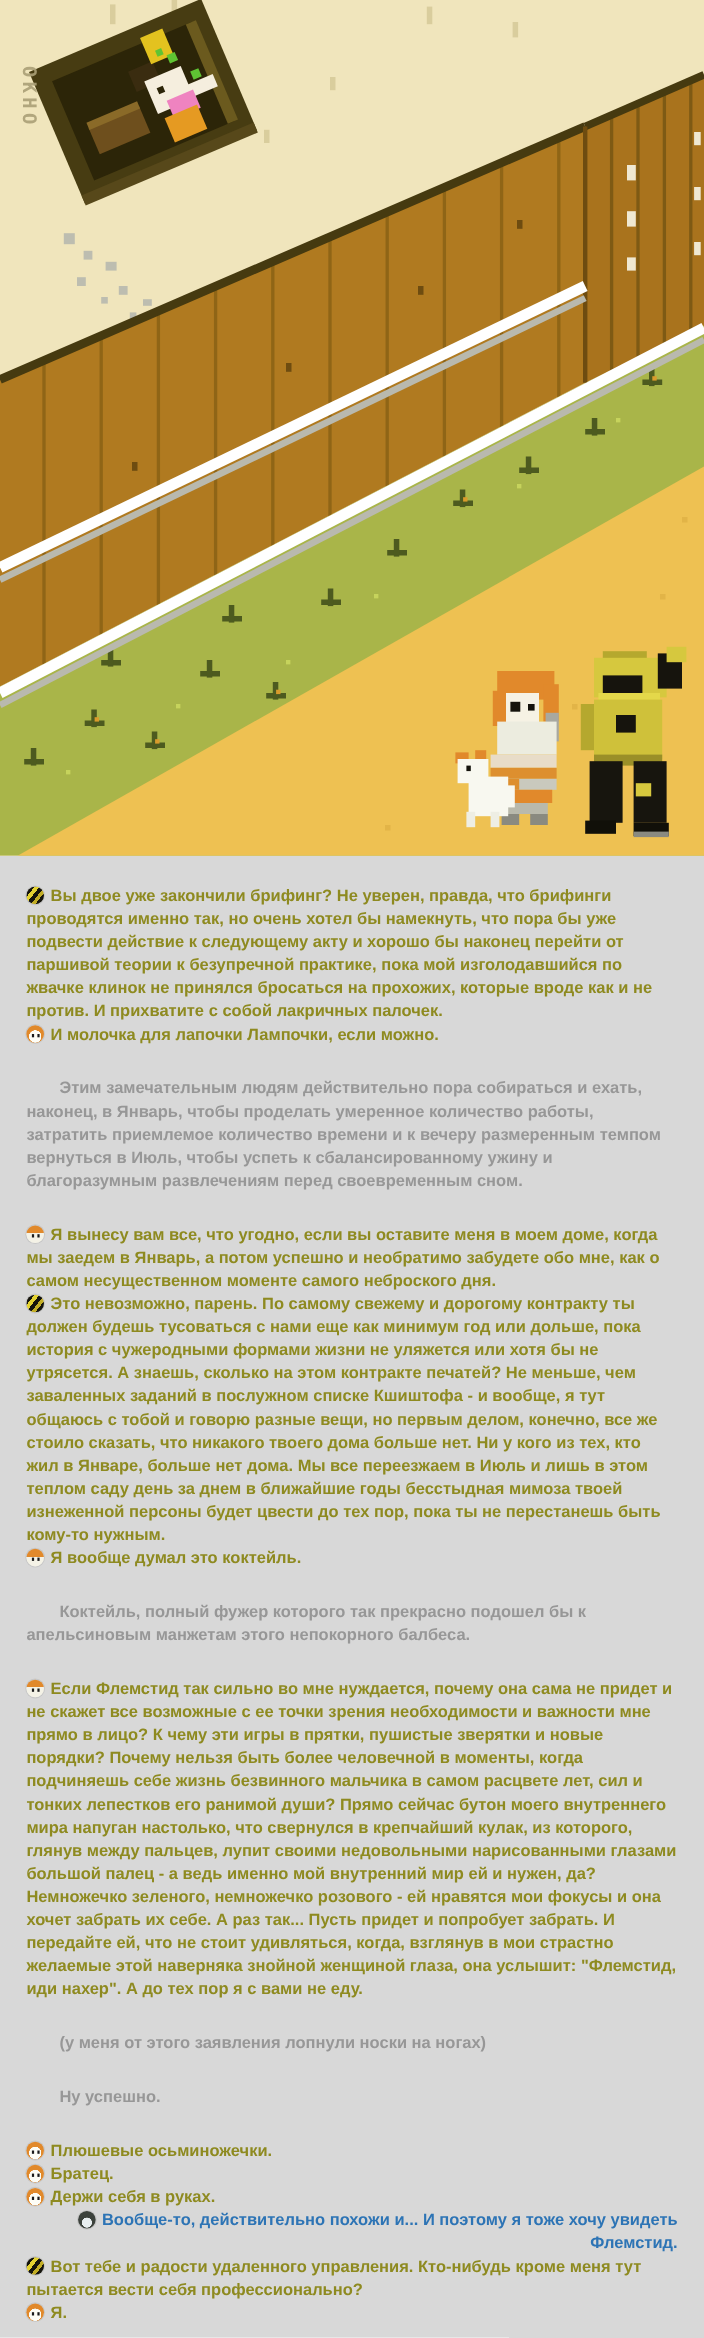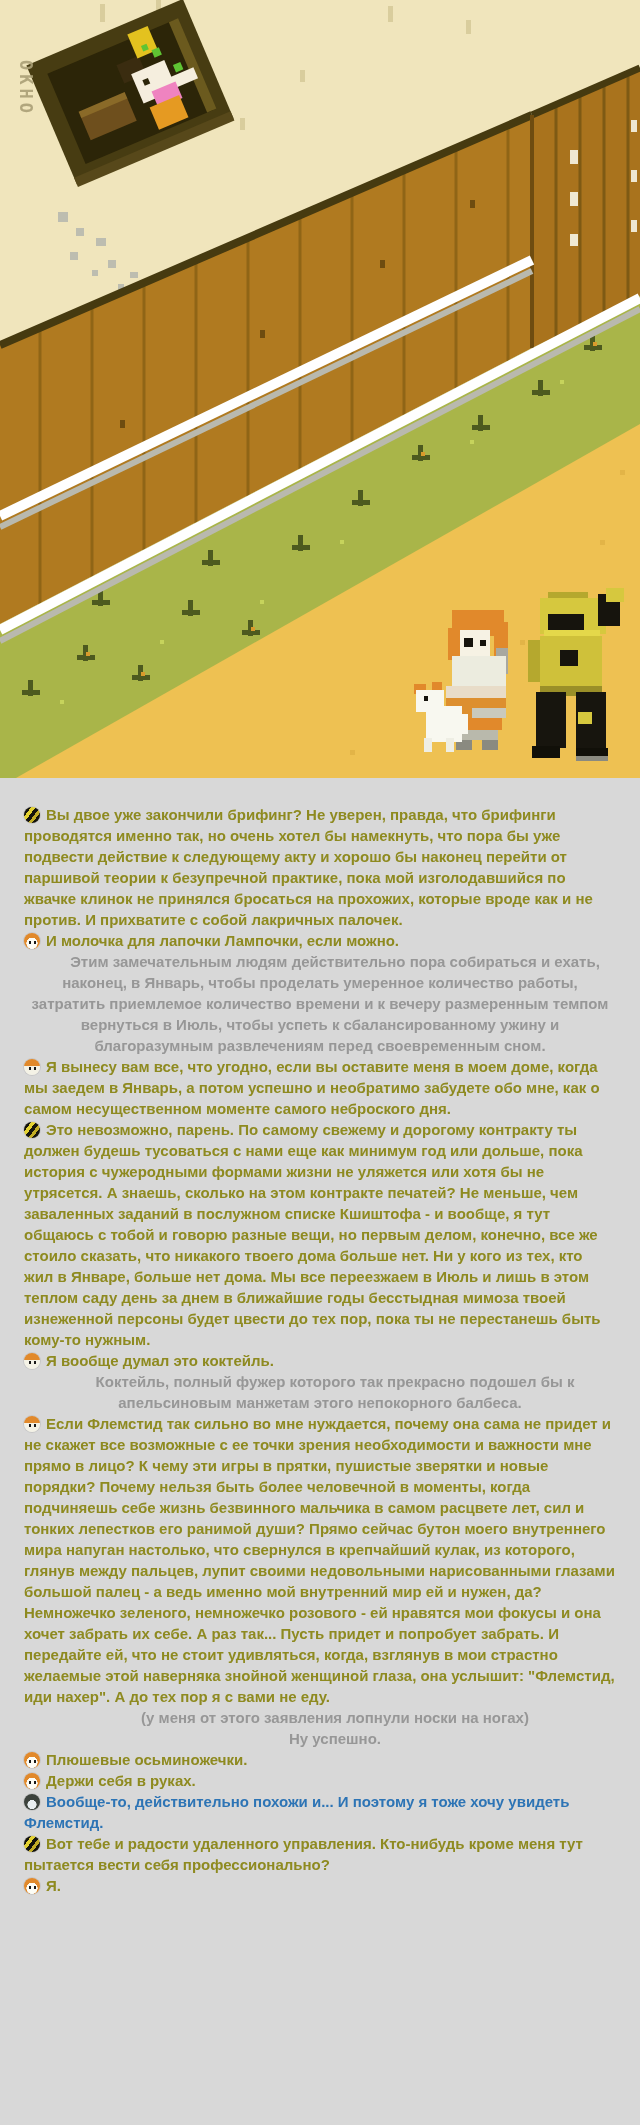--- a/index.html
+++ b/index.html
@@ -17,23 +17,23 @@
     letter-spacing:4px;color:#aba077;opacity:.9;user-select:none;
   }
   
   .conv{
     padding:26px 24px 10px 24px;
     font-size:15px;font-weight:bold;line-height:21px;
     color:#8e8a20;
   }
   .msg{margin:0;}
   .msg.narrator{
-    color:#979797;text-indent:30px;margin:0 0;text-align:center;
-  }
-  .msg.krzysztof{color:#2d74b5;}
+    color:#979797;text-indent:30px;margin:28px 0;
+  }
+  .msg.krzysztof{color:#2d74b5;text-align:right;}
   .av{
     display:inline-block;width:16px;height:16px;border-radius:50%;
     margin-right:6px;vertical-align:-3px;position:relative;
     box-shadow:0 0 0 1px rgba(0,0,0,0.08);
   }
   .av-zachary{
     background:
       linear-gradient(128deg,rgba(0,0,0,0) 0 26%,#e3d131 26% 42%,rgba(0,0,0,0) 42% 58%,#c2ad25 58% 72%,rgba(0,0,0,0) 72%),
       #15140c;
   }
@@ -273,19 +273,20 @@
       <div class="msg cat"><span class="av av-cat"></span>И молочка для лапочки Лампочки, если можно.</div>
       <div class="msg narrator">Этим замечательным людям действительно пора собираться и ехать, наконец, в Январь, чтобы проделать умеренное количество работы, затратить приемлемое количество времени и к вечеру размеренным темпом вернуться в Июль, чтобы успеть к сбалансированному ужину и благоразумным развлечениям перед своевременным сном.</div>
       <div class="msg boy"><span class="av av-boy"></span>Я вынесу вам все, что угодно, если вы оставите меня в моем доме, когда мы заедем в Январь, а потом успешно и необратимо забудете обо мне, как о самом несущественном моменте самого неброского дня.</div>
       <div class="msg zachary"><span class="av av-zachary"></span>Это невозможно, парень. По самому свежему и дорогому контракту ты должен будешь тусоваться с нами еще как минимум год или дольше, пока история с чужеродными формами жизни не уляжется или хотя бы не утрясется. А знаешь, сколько на этом контракте печатей? Не меньше, чем заваленных заданий в послужном списке Кшиштофа - и вообще, я тут общаюсь с тобой и говорю разные вещи, но первым делом, конечно, все же стоило сказать, что никакого твоего дома больше нет. Ни у кого из тех, кто жил в Январе, больше нет дома. Мы все переезжаем в Июль и лишь в этом теплом саду день за днем в ближайшие годы бесстыдная мимоза твоей изнеженной персоны будет цвести до тех пор, пока ты не перестанешь быть кому-то нужным.</div>
       <div class="msg boy"><span class="av av-boy"></span>Я вообще думал это коктейль.</div>
       <div class="msg narrator">Коктейль, полный фужер которого так прекрасно подошел бы к апельсиновым манжетам этого непокорного балбеса.</div>
       <div class="msg boy"><span class="av av-boy"></span>Если Флемстид так сильно во мне нуждается, почему она сама не придет и не скажет все возможные с ее точки зрения необходимости и важности мне прямо в лицо? К чему эти игры в прятки, пушистые зверятки и новые порядки? Почему нельзя быть более человечной в моменты, когда подчиняешь себе жизнь безвинного мальчика в самом расцвете лет, сил и тонких лепестков его ранимой души? Прямо сейчас бутон моего внутреннего мира напуган настолько, что свернулся в крепчайший кулак, из которого, глянув между пальцев, лупит своими недовольными нарисованными глазами большой палец - а ведь именно мой внутренний мир ей и нужен, да? Немножечко зеленого, немножечко розового - ей нравятся мои фокусы и она хочет забрать их себе. А раз так... Пусть придет и попробует забрать. И передайте ей, что не стоит удивляться, когда, взглянув в мои страстно желаемые этой наверняка знойной женщиной глаза, она услышит: "Флемстид, иди нахер". А до тех пор я с вами не еду.</div>
       <div class="msg narrator">(у меня от этого заявления лопнули носки на ногах)</div>
       <div class="msg narrator">Ну успешно.</div>
       <div class="msg cat"><span class="av av-cat"></span>Плюшевые осьминожечки.</div>
+      <div class="msg cat"><span class="av av-cat"></span>Братец.</div>
       <div class="msg cat"><span class="av av-cat"></span>Держи себя в руках.</div>
       <div class="msg krzysztof"><span class="av av-krzysztof"></span>Вообще-то, действительно похожи и... И поэтому я тоже хочу увидеть Флемстид.</div>
       <div class="msg zachary"><span class="av av-zachary"></span>Вот тебе и радости удаленного управления. Кто-нибудь кроме меня тут пытается вести себя профессионально?</div>
       <div class="msg cat"><span class="av av-cat"></span>Я.</div>
     </div>
 
 </div>
 
 </body></html>

